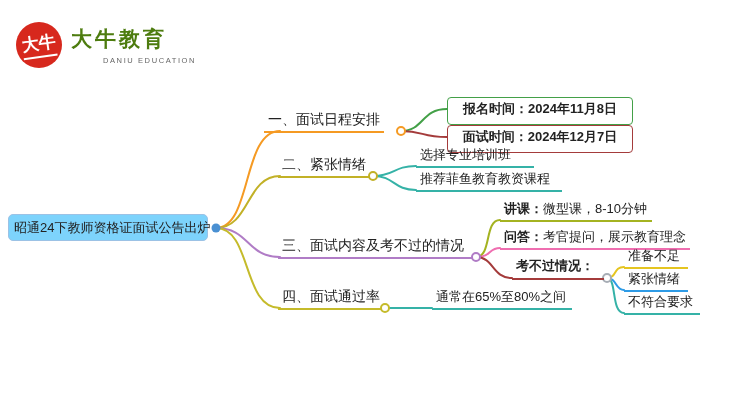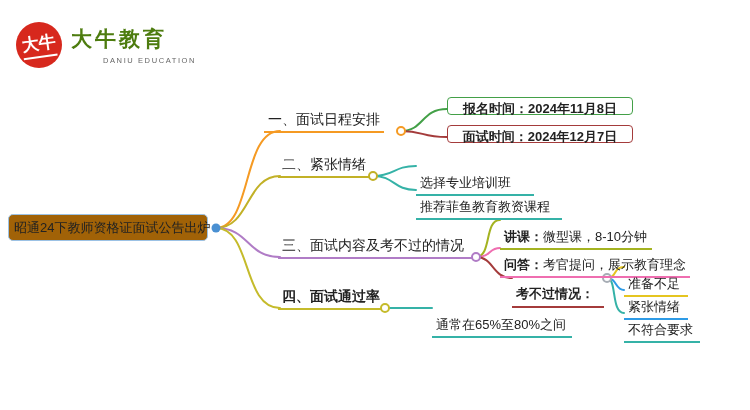--- a/index.html
+++ b/index.html
@@ -14,26 +14,26 @@
   
   .logo { position:absolute; left:16px; top:22px; display:flex; align-items:center; gap:9px; }
   .logo-mark { width:46px; height:46px; border-radius:50%; display:flex; align-items:center; justify-content:center; }
   .logo-mark span { color:#fff; font-size:17px; font-weight:bold; transform:rotate(-8deg); border-bottom:2px solid #fff; padding-bottom:1px; }
   .brand { font-size:21px; font-weight:bold; letter-spacing:3px; color:#4d7c0f; }
   .subtitle { font-size:7.5px; letter-spacing:1.6px; color:#666; margin-top:3px;padding-left:32px; }
 
   
   .node { position:absolute; white-space:nowrap; }
   .label-branch { font-size:14px; line-height:19px; padding:0 4px 2px 4px; border-bottom:2px solid #999; }
-  .leaf { font-size:13px; line-height:16px; padding:0 4px 3px 4px; border-bottom:2px solid #999;margin-top:28px; }
+  .leaf { font-size:13px; line-height:16px; padding:0 4px 3px 4px; border-bottom:2px solid #999; }
   .leaf b { font-weight:bold; }
-  .box { position:absolute; white-space:nowrap; font-size:13px; font-weight:600; line-height:21px; height:18px;
+  .box { position:absolute; white-space:nowrap; font-size:13px; font-weight:600; line-height:21px; height:28px;
          border:1.5px solid #999; border-radius:4px; text-align:center; background:#fff; }
   .root-box { position:absolute; white-space:nowrap; font-size:13px; line-height:19px; padding:3px 5px;
-              border:1.5px solid #9cc2e5; border-radius:5px; background:#a16207; text-align:center; }
+              border:1.5px solid #9cc2e5; border-radius:5px; background:#7dd3fc; text-align:center; }
 </style>
 </head>
 <body>
 
 <div class="canvas">
 
   <svg class="links" viewBox="0 0 750 410">
 
     <path d="M216,228 C252,228 242,131 280,131" stroke="#f59a23"></path>
     <path d="M216,228 C250,228 246,176 280,176" stroke="#c2b127"></path>
@@ -107,17 +107,17 @@
   <div class="node leaf" style="left: 512px; top: 259px; width: 92px; border-bottom-color: rgb(164, 59, 59); font-family: Liberation Mono, monospace;">
     <b>考不过情况：</b>
   </div>
 
   <div class="node leaf" style="left: 624px; top: 248px; width: 64px; border-bottom-color: rgb(229, 197, 32);">准备不足</div>
 
   <div class="node leaf" style="left: 624px; top: 271px; width: 64px; border-bottom-color: rgb(46, 155, 230);">紧张情绪</div>
 
   <div class="node leaf" style="left: 624px; top: 294px; width: 76px; border-bottom-color: rgb(53, 178, 167);">不符合要求</div>
 
-  <div class="node label-branch" style="left: 278px; top: 287px; width: 104px; border-bottom-color: rgb(197, 187, 43); font-weight: bold;">四、面试通过率</div>
+  <div class="node label-branch" style="left: 278px; top: 287px; width: 104px; border-bottom-color: rgb(197, 187, 43);">四、面试通过率</div>
 
   <div class="node leaf" style="left: 432px; top: 289px; width: 140px; border-bottom-color: rgb(53, 178, 167);">通常在65%至80%之间</div>
 
 </div>
 
 </body></html>

